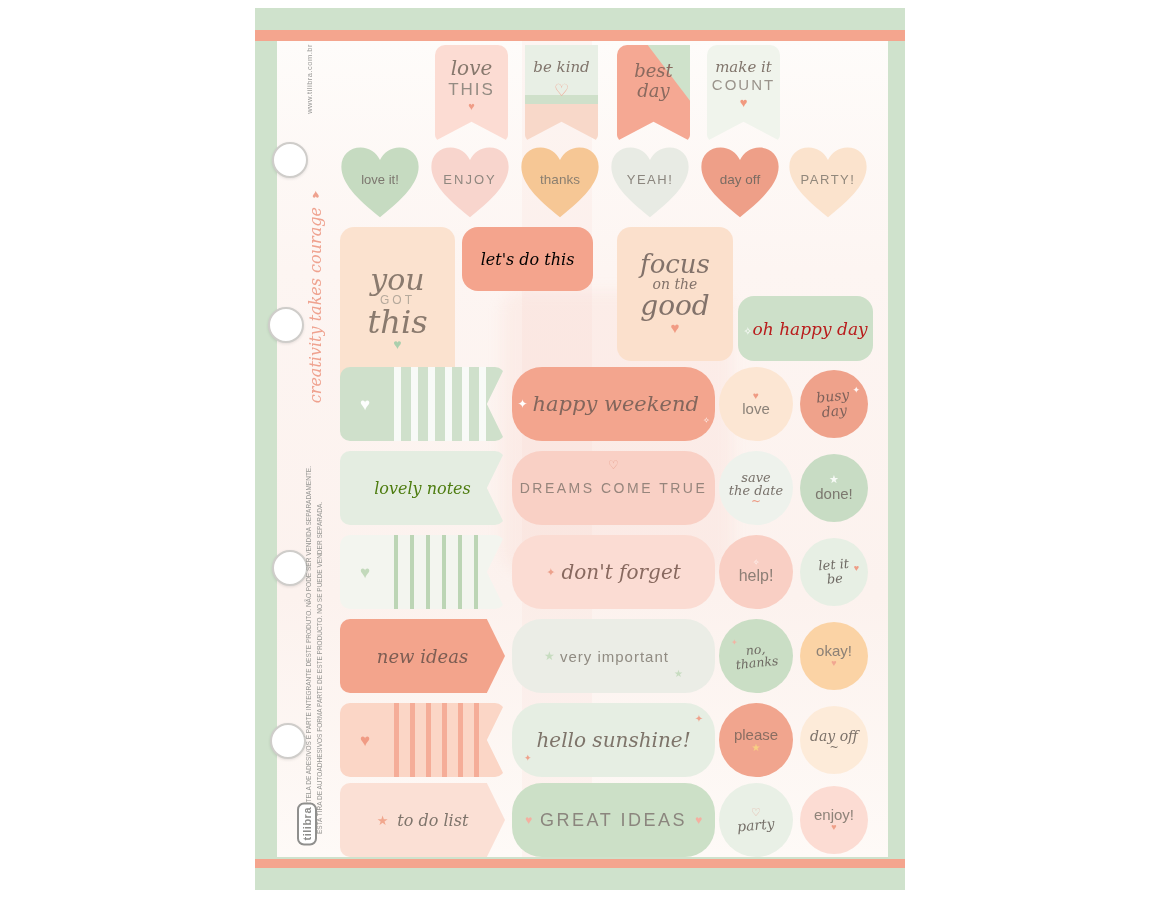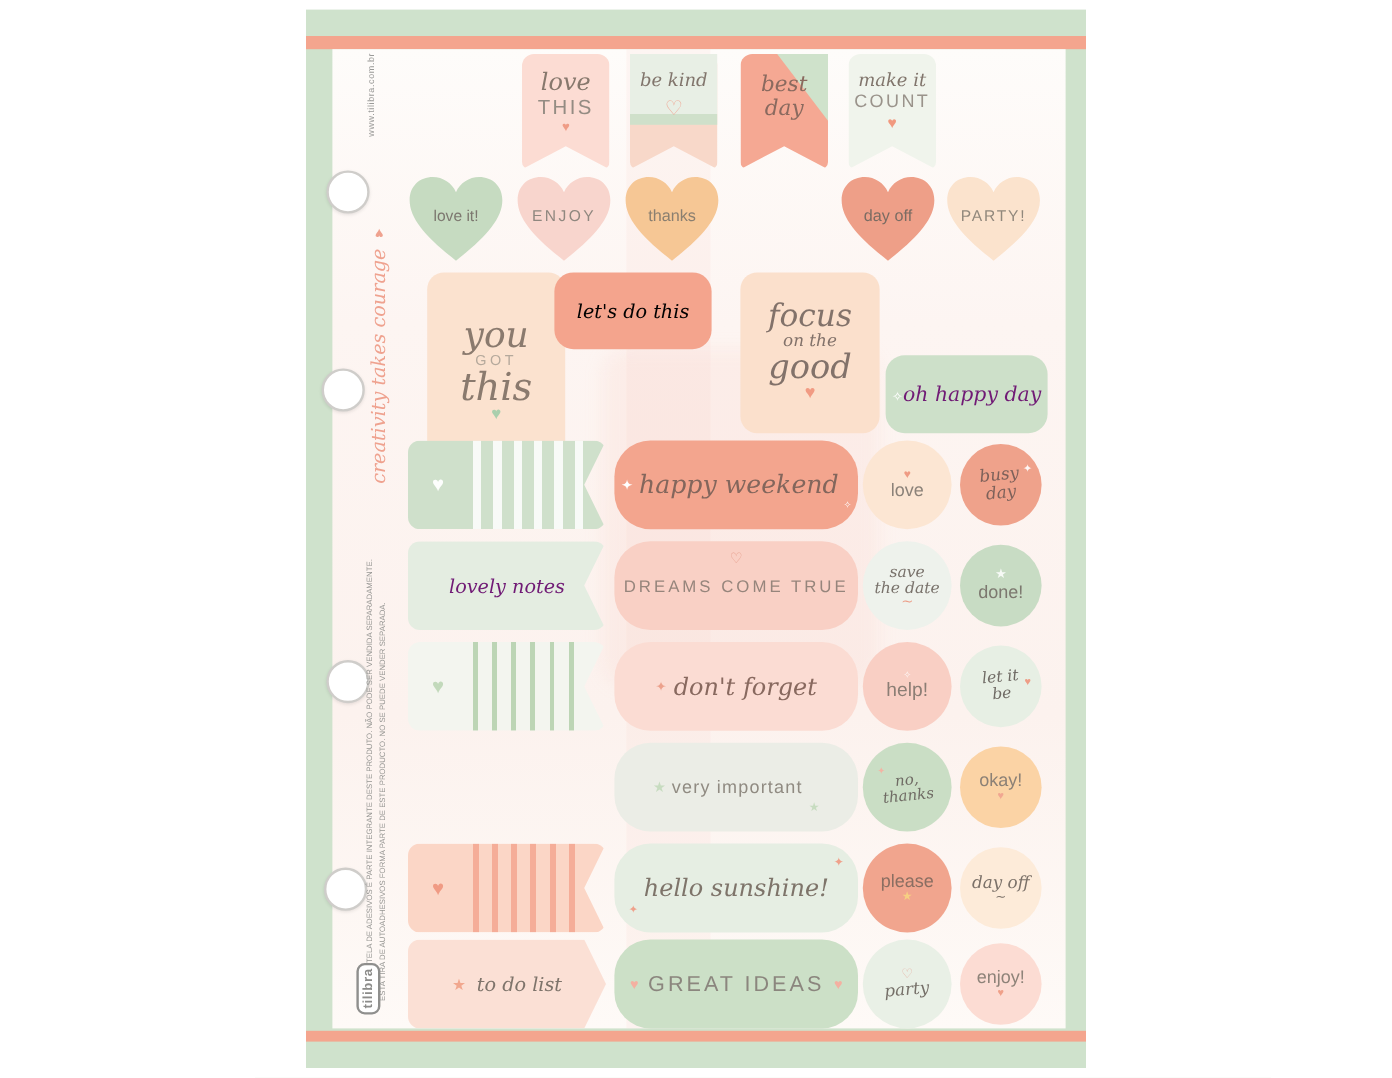--- a/index.html
+++ b/index.html
@@ -122,34 +122,40 @@
             <path fill="#f8d5cd" d="M50 86C22 64 4 45 4 26 4 12 14 3 27 3c10 0 19 6 23 15C54 9 63 3 73 3c13 0 23 9 23 23 0 19-18 38-46 60Z"></path>
           </svg>
         <div class="heart-label caps" style="font-size:13px;letter-spacing:2px;color:#8f877f;">ENJOY</div>
       </div>
       <div class="heart-sticker" style="left:241px;">
         <svg viewBox="0 0 100 90">
             <path fill="#f6c795" d="M50 86C22 64 4 45 4 26 4 12 14 3 27 3c10 0 19 6 23 15C54 9 63 3 73 3c13 0 23 9 23 23 0 19-18 38-46 60Z"></path>
           </svg>
         <div class="heart-label lc" style="font-size:13.5px;color:#8a7f70;">thanks</div>
       </div>
+      <div class="heart-sticker" style="left:331px;">
+        <svg viewBox="0 0 100 90">
+            <path fill="#e8ebe4" d="M50 86C22 64 4 45 4 26 4 12 14 3 27 3c10 0 19 6 23 15C54 9 63 3 73 3c13 0 23 9 23 23 0 19-18 38-46 60Z"></path>
+          </svg>
+        <div class="heart-label caps" style="font-size:13px;letter-spacing:1.5px;color:#8b867e;">YEAH!</div>
+      </div>
       <div class="heart-sticker" style="left:421px;">
         <svg viewBox="0 0 100 90">
             <path fill="#ee9f88" d="M50 86C22 64 4 45 4 26 4 12 14 3 27 3c10 0 19 6 23 15C54 9 63 3 73 3c13 0 23 9 23 23 0 19-18 38-46 60Z"></path>
           </svg>
         <div class="heart-label lc" style="font-size:13.5px;color:#7b6c63;">day off</div>
       </div>
       <div class="heart-sticker" style="left:509px;">
         <svg viewBox="0 0 100 90">
             <path fill="#fbe3cd" d="M50 86C22 64 4 45 4 26 4 12 14 3 27 3c10 0 19 6 23 15C54 9 63 3 73 3c13 0 23 9 23 23 0 19-18 38-46 60Z"></path>
           </svg>
         <div class="heart-label caps" style="font-size:13px;letter-spacing:1.5px;color:#91887c;">PARTY!</div>
       </div>
 
-      <div class="block" style="left:63px;top:186px;width:115px;height:164px;background:#fbe2cf;border-radius:14px;margin-left:16px;">
+      <div class="block" style="left:63px;top:186px;width:115px;height:164px;background:#fbe2cf;border-radius:14px;">
         <div class="script" style="font-size:30px;line-height:.85;color:#8a7a6e;">you</div>
         <div class="caps" style="font-size:12px;letter-spacing:3px;color:#b5a99c;">GOT</div>
         <div class="script" style="font-size:32px;line-height:.95;color:#8a7a6e;">this</div>
         <div style="font-size:14px;color:#aacfad;line-height:1;">♥</div>
       </div>
 
       <div class="block" style="left:185px;top:186px;width:131px;height:64px;background:#f4a48d;border-radius:16px;">
         <div class="script" style="font-size:16px;color:#000000;">let's do this</div>
       </div>
 
@@ -157,21 +163,21 @@
       <div class="block" style="left:340px;top:186px;width:116px;height:134px;background:#fbe0cc;border-radius:14px;">
         <div class="script" style="font-size:26px;line-height:.9;color:#82726a;">focus</div>
         <div class="script" style="font-size:14px;color:#82726a;">on the</div>
         <div class="script" style="font-size:28px;line-height:1;color:#82726a;">good</div>
         <div style="font-size:15px;color:#f19b83;line-height:1;">♥</div>
       </div>
 
 
       <div class="block" style="left:461px;top:255px;width:135px;height:65px;background:#cde0c9;border-radius:16px;">
         <div>
-          <span style="font-size:11px;color:#ffffff;">✧</span><span class="script" style="font-size:17px;color:#701a75;">oh happy day</span>
+          <span style="font-size:11px;color:#ffffff;">✧</span><span class="script" style="font-size:17px;color:#b91c1c;">oh happy day</span>
         </div>
       </div>
 
       <div class="tag tag-banner" style="top:326px;background:#cfe0cb;">
         <div class="stripes stripes-a"></div>
         <span class="tag-heart" style="color:rgba(255,255,255,.95);">♥</span>
       </div>
       <div class="pill" style="top:326px;background:#f3a58e;">
         <span style="font-size:12px;color:#ffffff;margin-right:5px;">✦</span>
         <span class="script" style="font-size:21px;color:#83665c;">happy weekend</span>
@@ -183,21 +189,21 @@
       </div>
       <div class="circle c2" style="top:329px;background:#efa28b;">
         <div class="script" style="font-size:14px;color:#7d615a;transform:rotate(-6deg);">
           <div>busy</div>
           <div>day</div>
         </div>
         <div style="position:absolute;right:8px;top:16px;font-size:9px;color:rgba(255,255,255,.9);">✦</div>
       </div>
 
       <div class="tag tag-banner" style="top:410px;background:#e4ede1;">
-        <span class="script" style="font-size:16px;color:#701a75;">lovely notes</span>
+        <span class="script" style="font-size:16px;color:#4d7c0f;">lovely notes</span>
       </div>
       <div class="pill" style="top:410px;background:#f9d0c5;">
         <div style="position:absolute;top:7px;left:0;right:0;text-align:center;font-size:12px;color:#e9a493;">♡</div>
         <span class="caps" style="font-size:14px;letter-spacing:2.5px;color:#96857c;">DREAMS COME TRUE</span>
       </div>
       <div class="circle c1" style="top:410px;background:#eef2ec;">
         <div class="script" style="font-size:13px;color:#79726b;">
           <div>save</div>
           <div>the date</div>
         </div>
@@ -221,20 +227,23 @@
         <div class="lc" style="font-size:16px;color:#8c7e75;">help!</div>
       </div>
       <div class="circle c2" style="top:497px;background:#e7efe4;">
         <div class="script" style="font-size:13px;color:#6f6a64;transform:rotate(-5deg);">
           <div>let it</div>
           <div>be</div>
         </div>
         <div style="position:absolute;right:9px;top:26px;font-size:9px;color:#ee9d86;">♥</div>
       </div>
 
+      <div class="tag tag-arrow" style="top:578px;background:#f3a48c;">
+        <span class="script" style="font-size:18px;color:#7c5d53;">new ideas</span>
+      </div>
       <div class="pill" style="top:578px;background:#ebede6;">
         <span style="font-size:12px;color:#c7dcc0;margin-right:5px;">★</span>
         <span class="lc" style="font-size:15px;letter-spacing:1px;color:#908b82;">very important</span>
         <span style="font-size:10px;color:#c7dcc0;margin-left:5px;align-self:flex-end;margin-bottom:14px;">★</span>
       </div>
       <div class="circle c1" style="top:578px;background:#cadec5;">
         <div class="script" style="font-size:12.5px;color:#6f6b64;transform:rotate(-6deg);">
           <div>no,</div>
           <div>thanks</div>
         </div>

